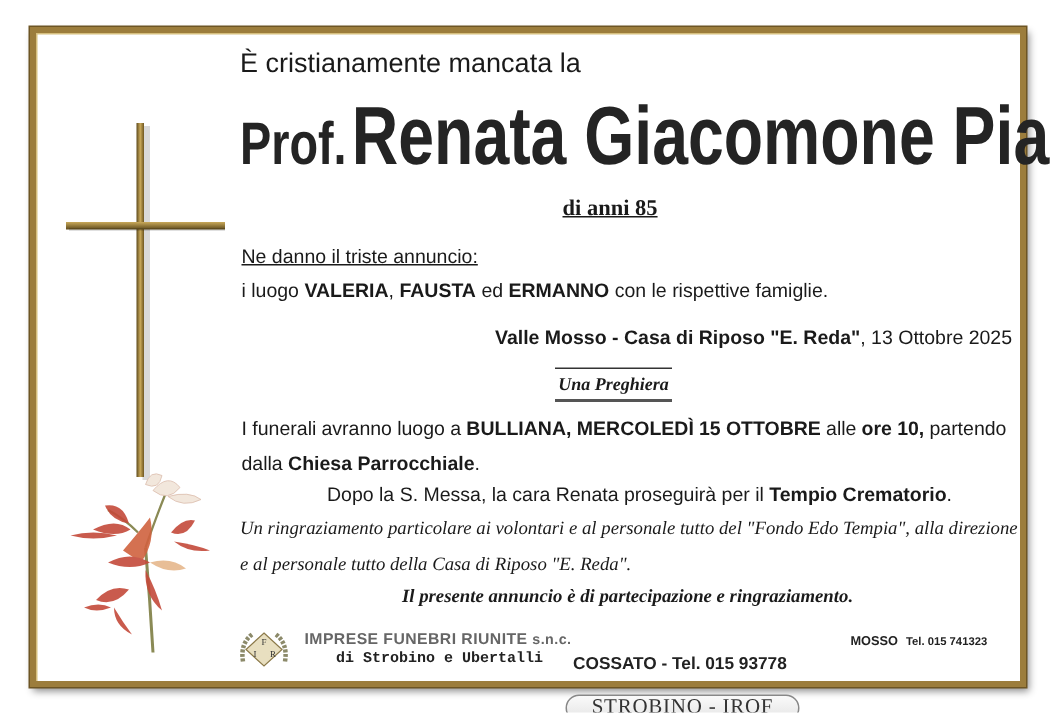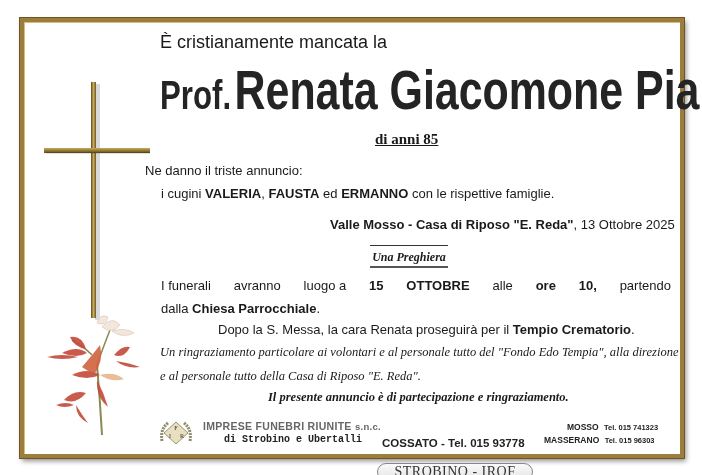--- a/index.html
+++ b/index.html
@@ -10,21 +10,21 @@
     border: 4px solid #9c7d3c;
     box-shadow: 0 0 0 1px #6d5524, 2px 3px 5px rgba(0,0,0,0.45), inset 1px 1px 0 #d6bf7e;
     background: #ffffff;
   }
   .abs { position: absolute; }
   .intro { left: 160px; top: 32px; font-size: 18px; }
   .name-wrap { left: 160px; top: 58px; width: 500px; height: 64px; overflow: visible; }
   .name-inner { display: inline-block; transform: scaleX(0.78); transform-origin: left top; white-space: nowrap; font-weight: bold; color: #242424; letter-spacing: 0px; }
   .age { left: 375px; top: 131px; font-family: "Liberation Serif", serif; font-weight: bold; font-size: 15px; text-decoration: underline; text-align: right; }
   .line { font-size: 13px; white-space: nowrap; }
-  .announce { left: 145px; top: 163px; }
+  .announce { left: 161px; top: 163px; text-decoration: underline; }
   .cousins { left: 161px; top: 186px; }
   .place { left: 330px; top: 217px; }
   .prayer-wrap { left: 370px; top: 245px; width: 78px; text-align: center; border-top: 1px solid #333; border-bottom: 2px solid #555; padding: 1px 0 1px; }
   .prayer { font-family: "Liberation Serif", serif; font-style: italic; font-weight: bold; font-size: 12px; }
   .funeral1 { left: 161px; top: 278px; width: 510px; display: flex; justify-content: space-between; text-align: center; }
   .funeral2 { left: 161px; top: 301px; }
   .mass { left: 218px; top: 322px; }
   .thanks { font-family: "Liberation Serif", serif; font-style: italic; font-size: 12.5px; white-space: nowrap; }
   .thanks1 { left: 160px; top: 345px; }
   .thanks2 { left: 160px; top: 369px; }
@@ -95,35 +95,36 @@
     <span style="font-size:40px">Prof.</span>
     <span style="font-size:55px">Renata Giacomone Piana</span>
   </span>
 </div>
 
 <div class="abs age">di anni 85</div>
 
 <div class="abs line announce">Ne danno il triste annuncio:</div>
 
 <div class="abs line cousins">
-  <span>i cugini </span><b>VALERIA</b><span>, </span><b>FAUSTA</b><span> ed </span><b>ERMANNO</b><span> con le rispettive famiglie.</span>
+  <span>i luogo </span><b>VALERIA</b><span>, </span><b>FAUSTA</b><span> ed </span><b>ERMANNO</b><span> con le rispettive famiglie.</span>
 </div>
 
 <div class="abs line place">
   <b>Valle Mosso - Casa di Riposo "E. Reda"</b><span>, 13 Ottobre 2025</span>
 </div>
 
 <div class="abs prayer-wrap">
   <span class="prayer">Una Preghiera</span>
 </div>
 
 <div class="abs line funeral1">
   <span>I funerali</span>
   <span>avranno</span>
   <span>luogo a</span>
+  <b>BULLIANA, MERCOLEDÌ</b>
   <b>15</b>
   <b>OTTOBRE</b>
   <span>alle</span>
   <b>ore</b>
   <span><b>10,</b></span>
   <span>partendo</span>
 </div>
 
 <div class="abs line funeral2">
   <span>dalla </span><b>Chiesa Parrocchiale</b><span>.</span>
@@ -153,17 +154,13 @@
 <div class="abs firm2">di Strobino e Ubertalli</div>
 
 <div class="abs pill">STROBINO - IROF</div>
 <div class="abs cossato">COSSATO - Tel. 015 93778</div>
 
 <div class="abs contacts">
   <div class="r1">
     <span>MOSSO</span>
     <span class="tel">Tel. 015 741323</span>
   </div>
-  <div>
-    <span>MASSERANO</span>
-    <span class="tel">Tel. 015 96303</span>
-  </div>
 </div>
 
 </body></html>

